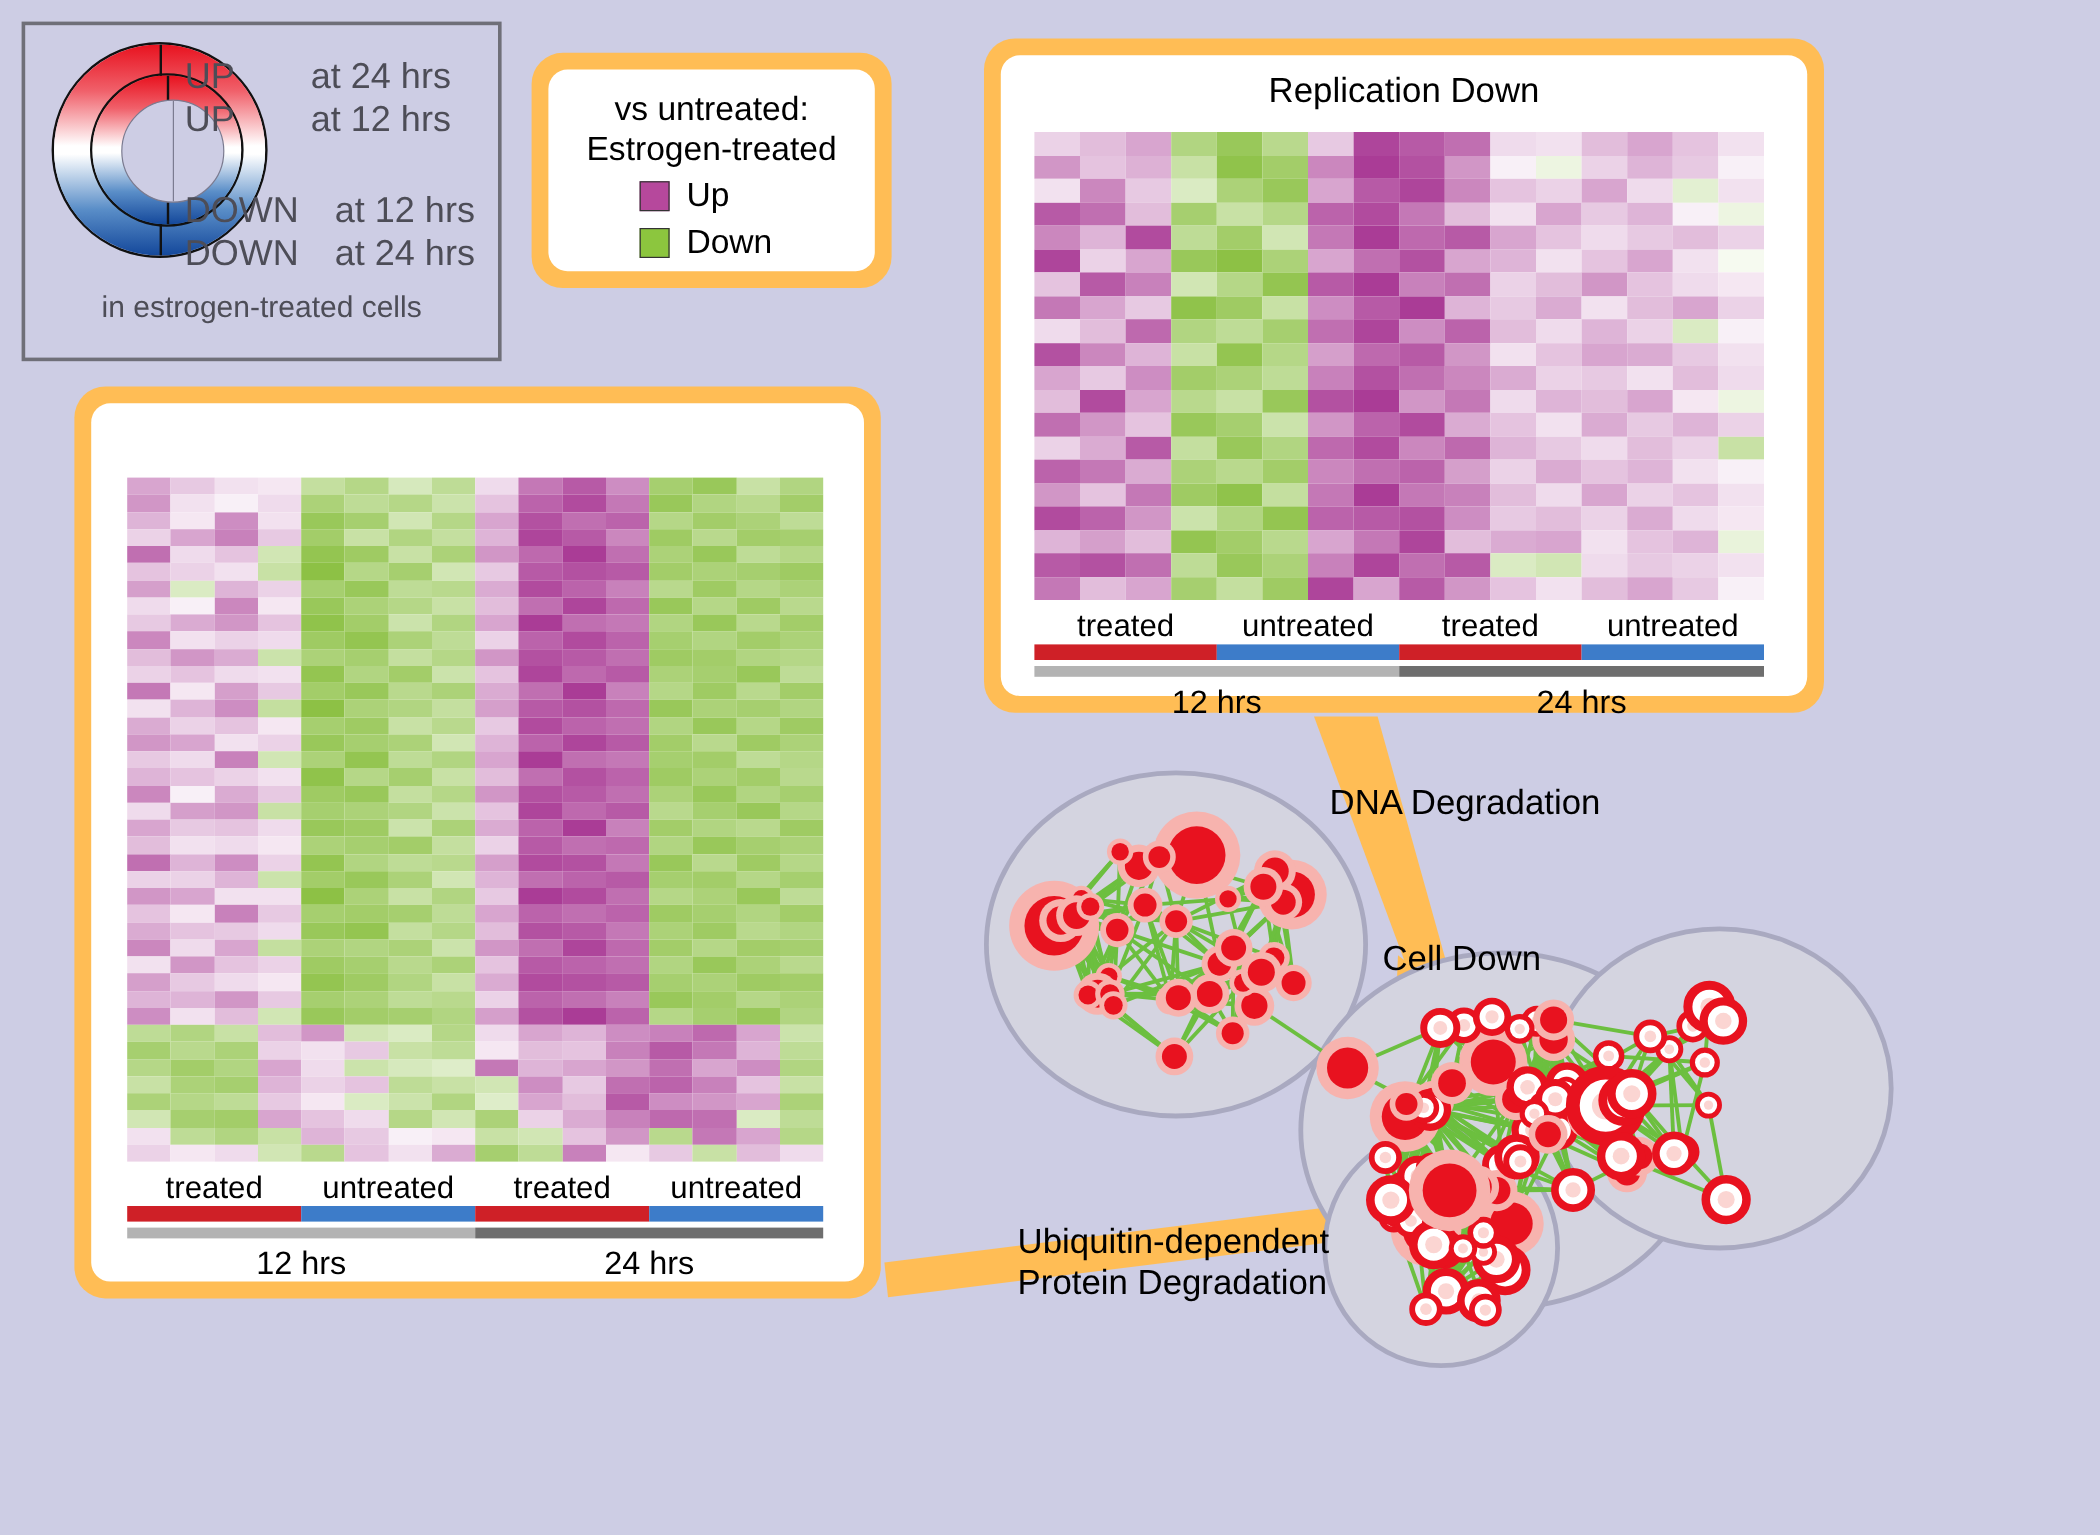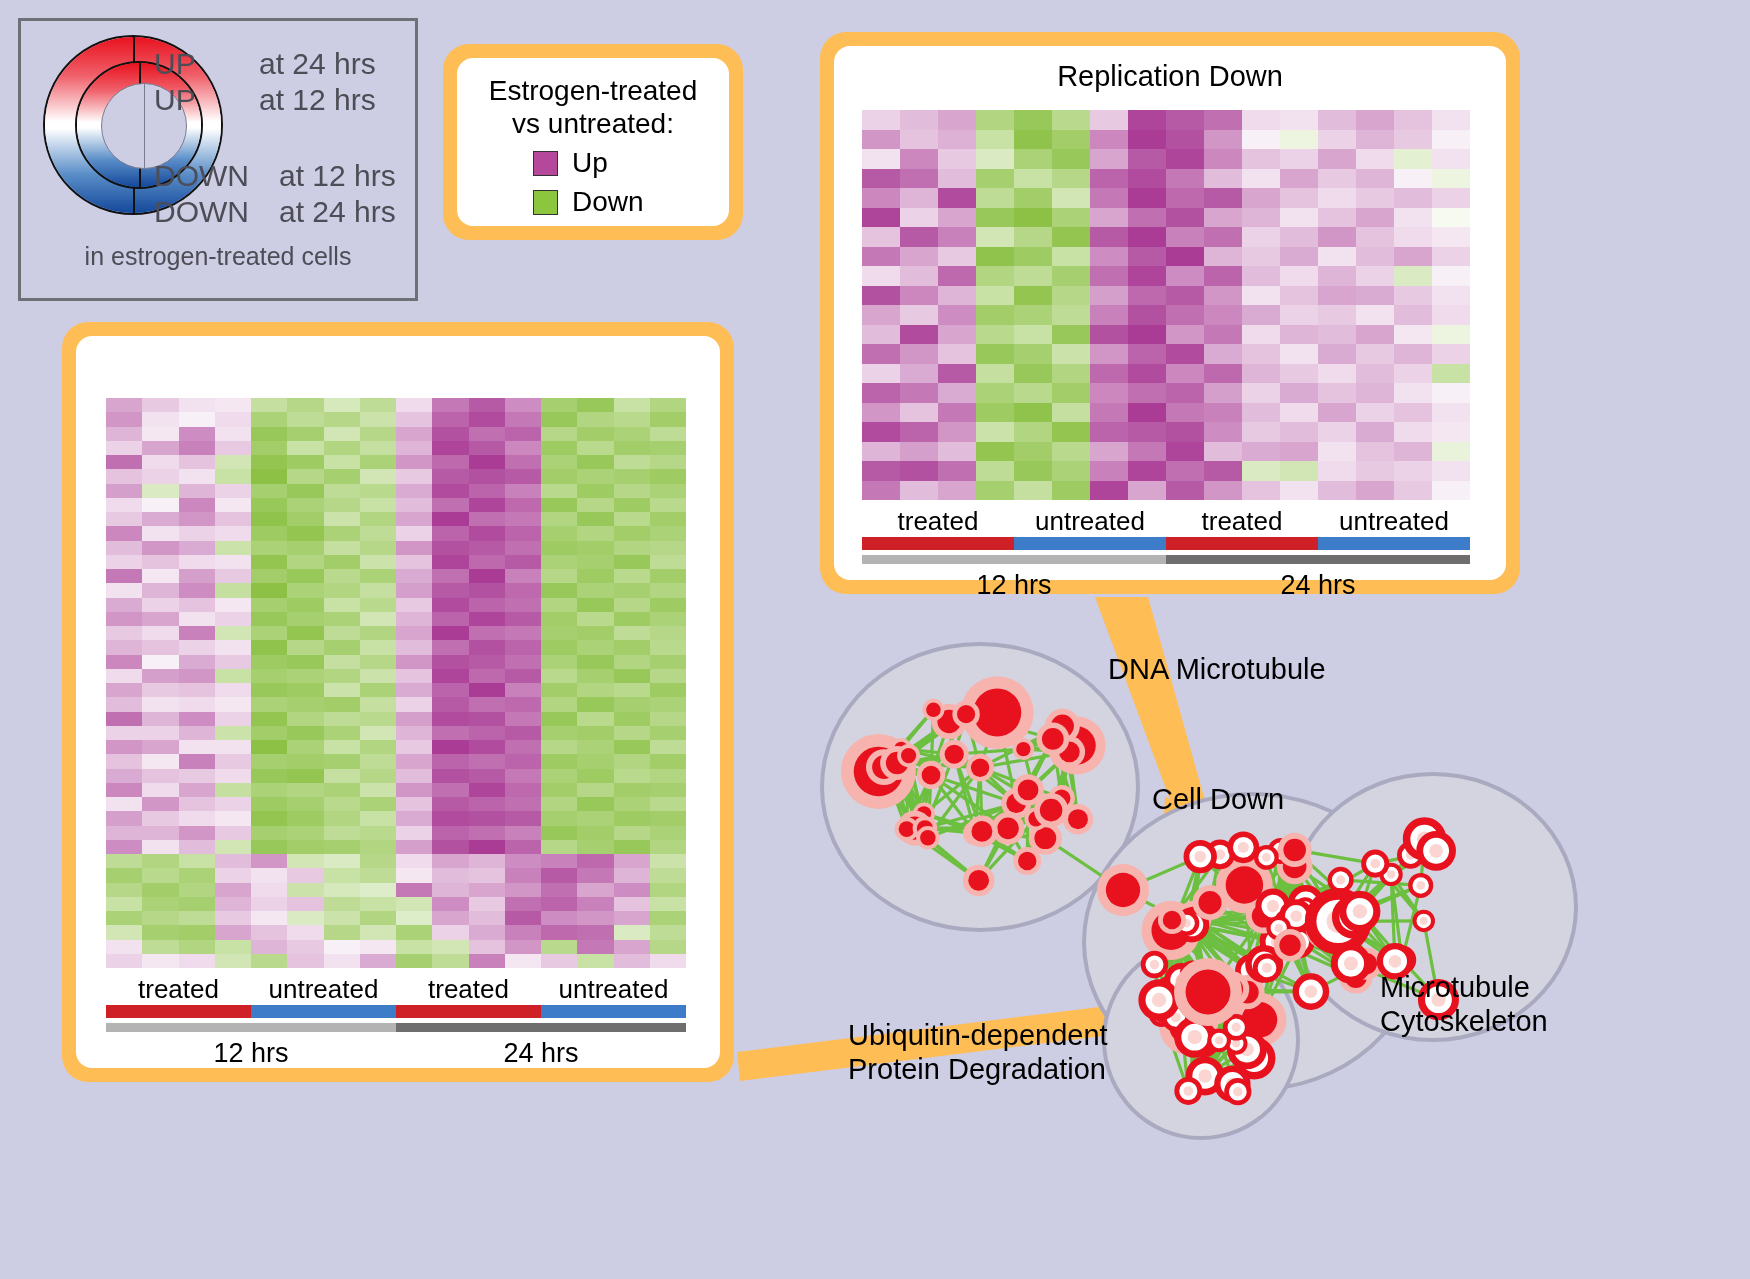--- a/index.html
+++ b/index.html
@@ -83,22 +83,22 @@
   <div class="lbl" style="left:238px;top:62px;">at 12 hrs</div>
   <div class="lbl" style="left:133px;top:138px;">DOWN</div>
   <div class="lbl" style="left:258px;top:138px;">at 12 hrs</div>
   <div class="lbl" style="left:133px;top:174px;">DOWN</div>
   <div class="lbl" style="left:258px;top:174px;">at 24 hrs</div>
   <div class="foot" style="top:220px;">in estrogen-treated cells</div>
 </div>
 
 <div class="abs opanel" id="updown-legend">
   <div class="inner">
+    <div class="ul-title">vs untreated:</div>
     <div class="ul-title">Estrogen-treated</div>
-    <div class="ul-title">vs untreated:</div>
     <div class="ul-row">
       <span class="sw" id="sw-up" style="background: rgb(182, 72, 156);"></span>
       <span>Up</span>
     </div>
     <div class="ul-row">
       <span class="sw" id="sw-down" style="background: rgb(140, 198, 62);"></span>
       <span>Down</span>
     </div>
   </div>
 </div>
@@ -2164,19 +2164,17 @@
       <g>
         <circle cx="382" cy="300" r="14" fill="#f7b3ae"></circle>
         <circle cx="382" cy="300" r="9.24" fill="#e8121f"></circle>
       </g>
       <g>
         <circle cx="418" cy="372" r="34" fill="#f7b3ae"></circle>
         <circle cx="418" cy="372" r="22.44" fill="#e8121f"></circle>
       </g>
     </svg>
 
-  <div class="netlabel" style="left:318px;top:32px;"><span>DNA Microtubule</span></div>
+  <div class="netlabel" style="left:318px;top:32px;"><span>DNA Degradation</span></div>
   <div class="netlabel" style="left:362px;top:162px;"><span>Cell Down</span></div>
-  <div class="netlabel" style="left:590px;top:350px;white-space:pre-line;"><span>Microtubule
-Cytoskeleton</span></div>
   <div class="netlabel" style="left:58px;top:398px;white-space:pre-line;"><span>Ubiquitin-dependent
 Protein Degradation</span></div>
 </div>
 
 </body></html>

